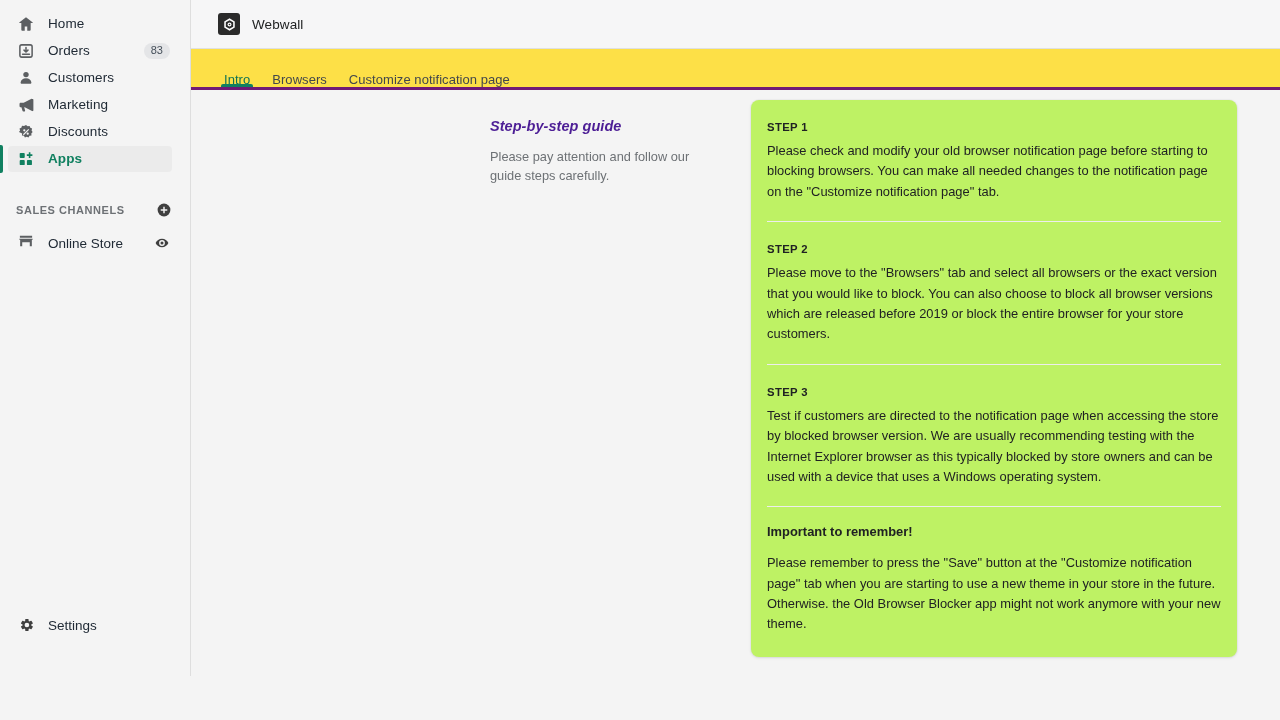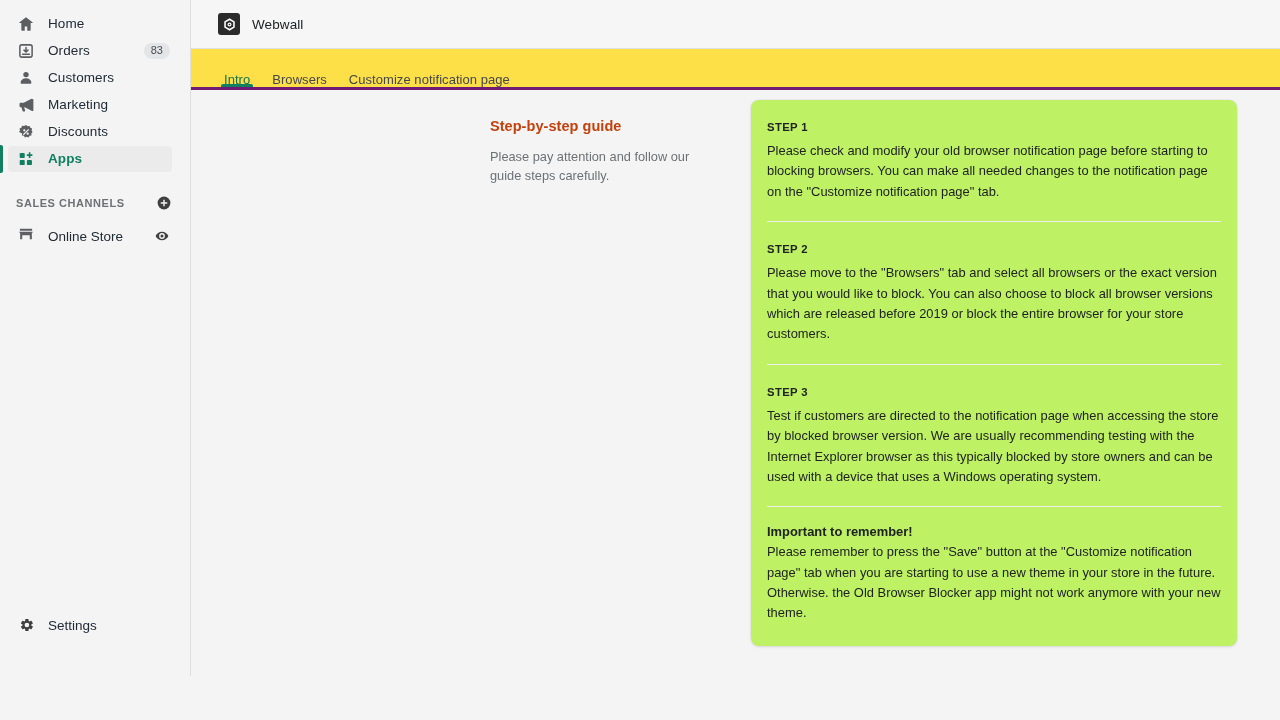--- a/index.html
+++ b/index.html
@@ -53,21 +53,21 @@
     background: #e4e5e7; color: #46505a;
     font-size: 11px; border-radius: 10px;
     padding: 2px 7px 3px; line-height: 1;
     min-width: 24px; text-align: center;
     margin-right: 2px;
   }
 
   
   .section-head {
     display: flex; align-items: center;
-    margin: 20px 19px 4px 8px;
+    margin: 27px 19px 4px 8px;
     padding-left: 8px; height: 22px;
   }
   .section-head .title {
     font-size: 11px; letter-spacing: .55px;
     color: #6d7175; font-weight: 600;
     text-transform: uppercase; flex: 1;
   }
   .section-head .act { cursor: pointer; display:flex; }
 
   .channel-item {
@@ -128,22 +128,22 @@
     content: ""; position: absolute; left: 8px; right: 8px;
     bottom: 0; height: 3px; background: #118060; border-radius: 2px 2px 0 0;
   }
 
   .content { position: relative; height: calc(720px - 90px); }
 
   .guide-head {
     position: absolute; left: 299px; top: 28px; width: 215px;
   }
   .guide-head h2 {
-    font-size: 14.5px; font-weight: 600; color: #c2410c;
-    letter-spacing: .05px; margin-bottom: 13px;
+    font-size: 14.5px; font-weight: 600; color: #4c1d95;
+    letter-spacing: .05px; margin-bottom: 13px; font-style: italic;
   }
   .guide-head p {
     font-size: 12.8px; color: #6d7175; line-height: 1.52;
   }
 
   .card {
     position: absolute; left: 560px; top: 10px;
     width: 486px; background: #bef264;
     border-radius: 8px;
     box-shadow: 0 0 0 1px rgba(63,63,68,.03), 0 1px 3px rgba(63,63,68,.13);
@@ -155,21 +155,21 @@
     font-size: 11.3px; font-weight: 700; color: #202223;
     letter-spacing: .35px; margin-bottom: 8px;
   }
   .step-text {
     font-size: 12.9px; color: #202223; line-height: 1.58;
     letter-spacing: .01px;
   }
   .note { padding: 17px 0 22px; }
   .note-title {
     font-size: 12.9px; font-weight: 700; color: #202223;
-    margin-bottom: 3px; letter-spacing: .01px;
+    margin-bottom: 14px; letter-spacing: .01px;
   }
 </style>
 </head>
 <body>
 
 <div id="app">
 
   <nav class="sidebar">
     <ul class="nav-list">
 

